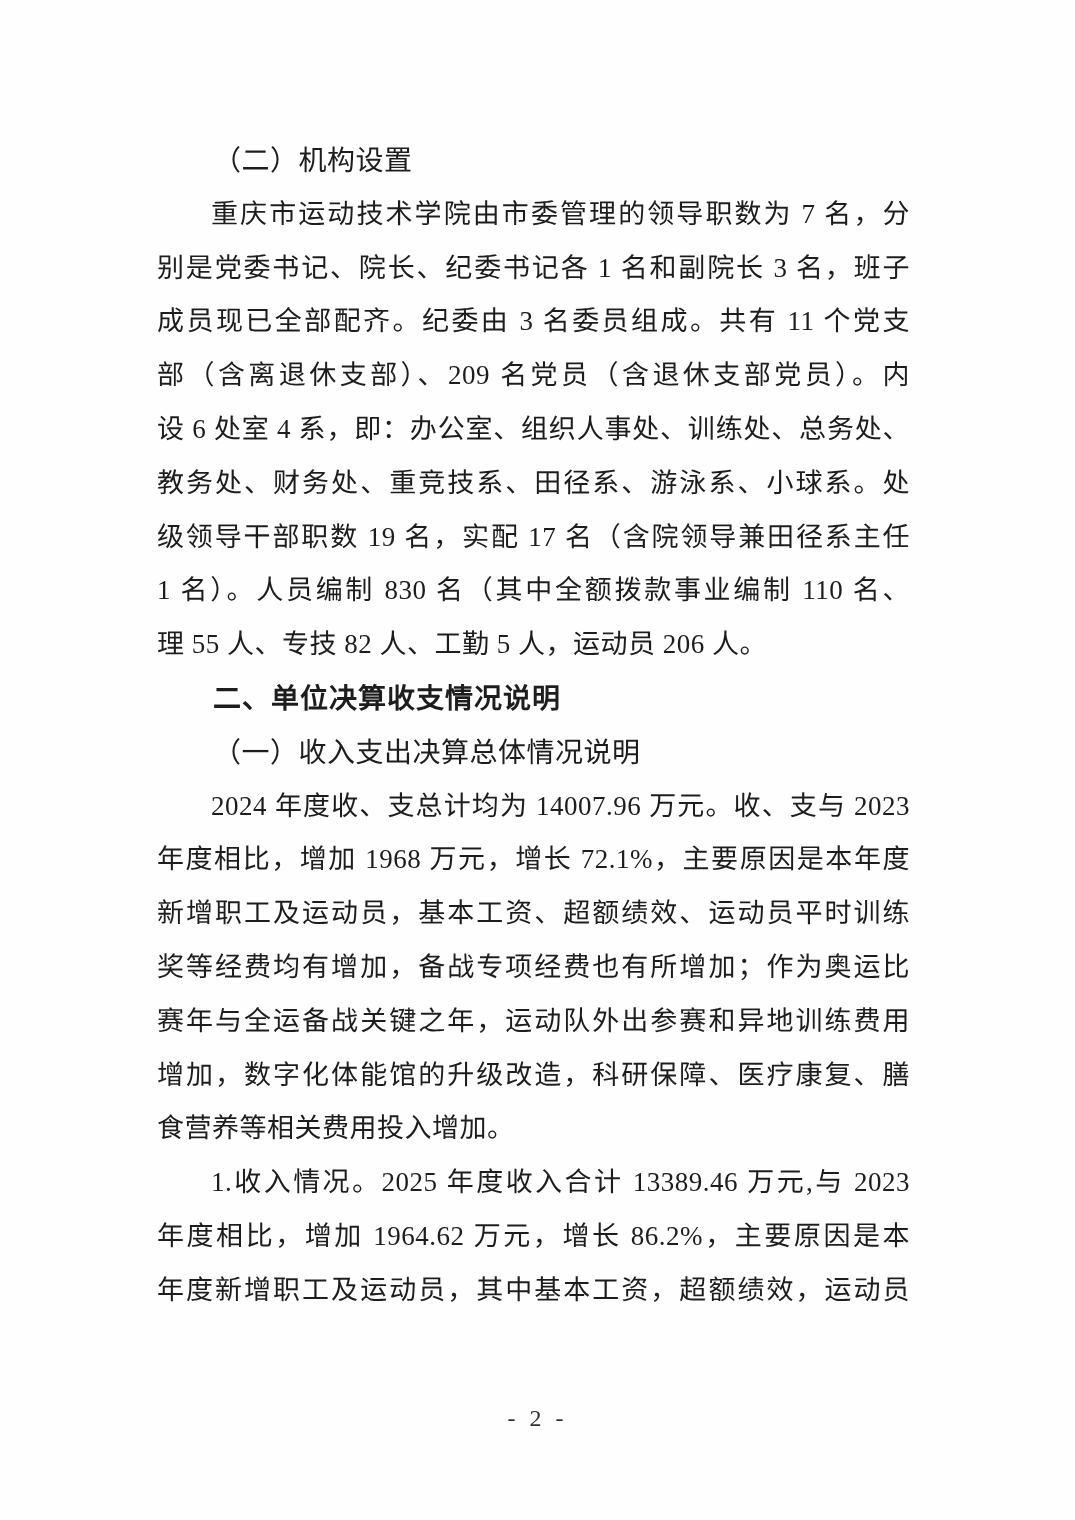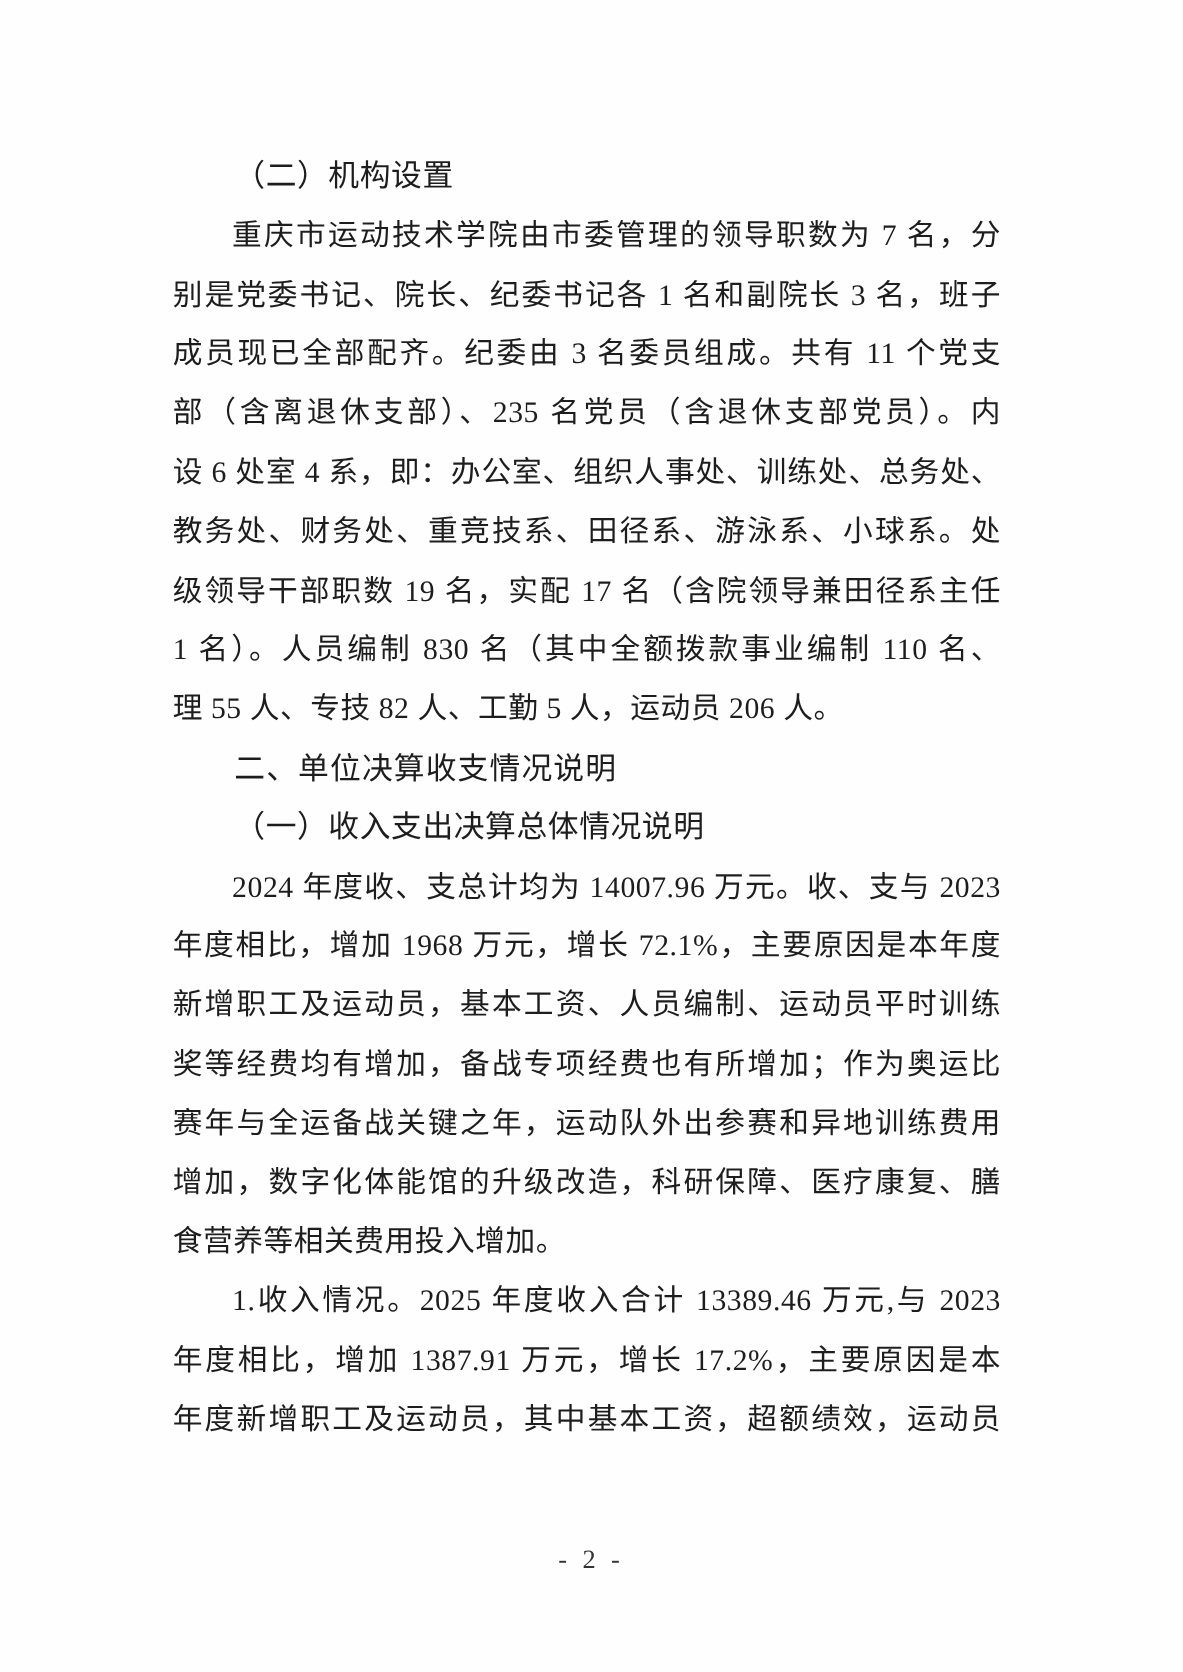--- a/index.html
+++ b/index.html
@@ -32,21 +32,21 @@
   .line.just {
     text-align: justify;
     text-align-last: justify;
     -moz-text-align-last: justify;
   }
   .line.indent {
     text-indent: 2em;
   }
   .heading {
     font-family: "Liberation Sans", "DejaVu Sans", sans-serif;
-    font-weight: 400;
+    font-weight: 700;
     font-size: 28px;
     letter-spacing: 1px;
   }
   .subheading {
     font-size: 28px;
   }
   .page-number {
     position: absolute;
     top: 1398px;
     left: 0;
@@ -60,33 +60,33 @@
 </style>
 </head>
 <body>
 
 <div class="page">
   <div class="doc-body">
       <div class="line indent subheading">（二）机构设置</div>
       <div class="line indent just">重庆市运动技术学院由市委管理的领导职数为 7 名，分</div>
       <div class="line just">别是党委书记、院长、纪委书记各 1 名和副院长 3 名，班子</div>
       <div class="line just">成员现已全部配齐。纪委由 3 名委员组成。共有 11 个党支</div>
-      <div class="line just">部（含离退休支部）、235 名党员（含退休支部党员）。内</div>
+      <div class="line just">部（含离退休支部）、209 名党员（含退休支部党员）。内</div>
       <div class="line just">设 6 处室 4 系，即：办公室、组织人事处、训练处、总务处、</div>
       <div class="line just">教务处、财务处、重竞技系、田径系、游泳系、小球系。处</div>
       <div class="line just">级领导干部职数 19 名，实配 17 名（含院领导兼田径系主任</div>
       <div class="line just">1 名）。人员编制 830 名（其中全额拨款事业编制 110 名、</div>
       <div class="line">理 55 人、专技 82 人、工勤 5 人，运动员 206 人。</div>
       <div class="line indent heading">二、单位决算收支情况说明</div>
       <div class="line indent subheading">（一）收入支出决算总体情况说明</div>
       <div class="line indent just">2024 年度收、支总计均为 14007.96 万元。收、支与 2023</div>
       <div class="line just">年度相比，增加 1968 万元，增长 72.1%，主要原因是本年度</div>
-      <div class="line just">新增职工及运动员，基本工资、人员编制、运动员平时训练</div>
+      <div class="line just">新增职工及运动员，基本工资、超额绩效、运动员平时训练</div>
       <div class="line just">奖等经费均有增加，备战专项经费也有所增加；作为奥运比</div>
       <div class="line just">赛年与全运备战关键之年，运动队外出参赛和异地训练费用</div>
       <div class="line just">增加，数字化体能馆的升级改造，科研保障、医疗康复、膳</div>
       <div class="line">食营养等相关费用投入增加。</div>
       <div class="line indent just">1.收入情况。2025 年度收入合计 13389.46 万元,与 2023</div>
-      <div class="line just">年度相比，增加 1387.91 万元，增长 17.2%，主要原因是本</div>
+      <div class="line just">年度相比，增加 1964.62 万元，增长 86.2%，主要原因是本</div>
       <div class="line just">年度新增职工及运动员，其中基本工资，超额绩效，运动员</div>
     </div>
   <div class="page-number">- 2 -</div>
 </div>
 
 </body></html>

